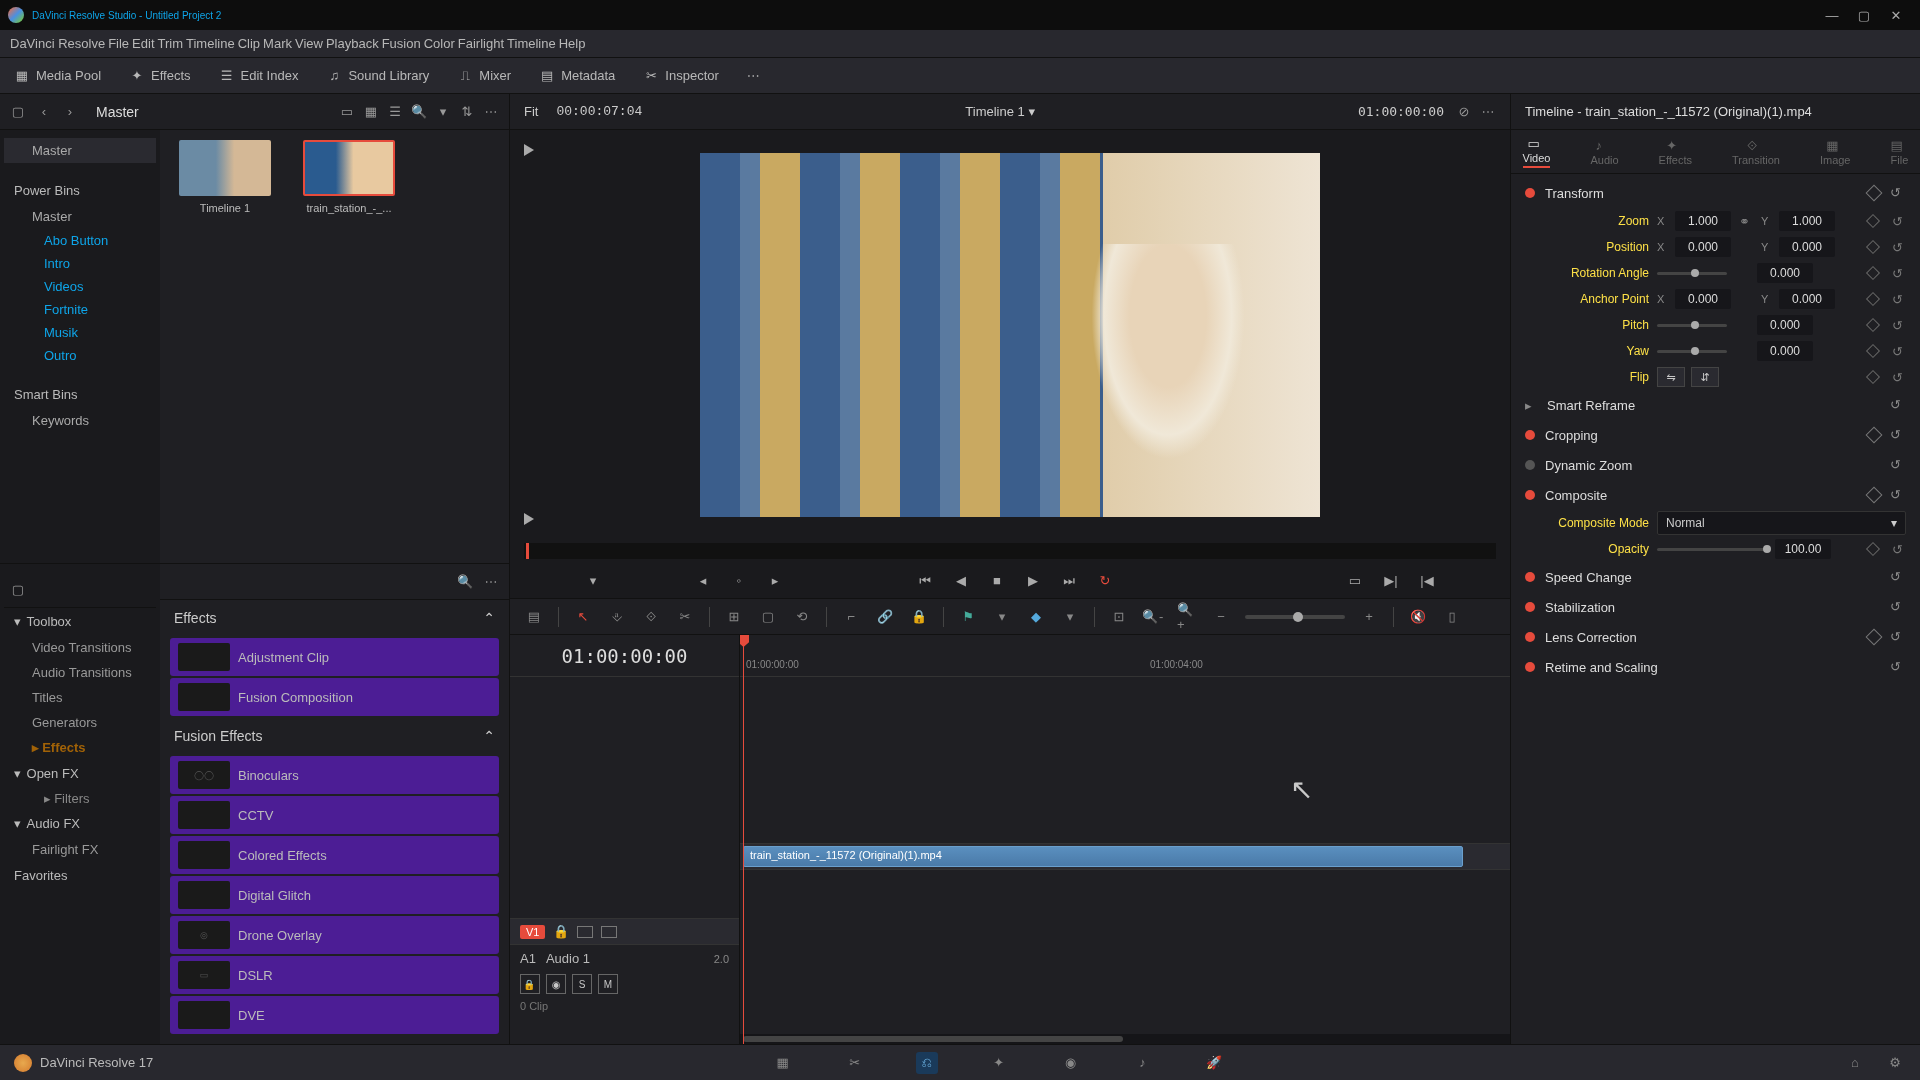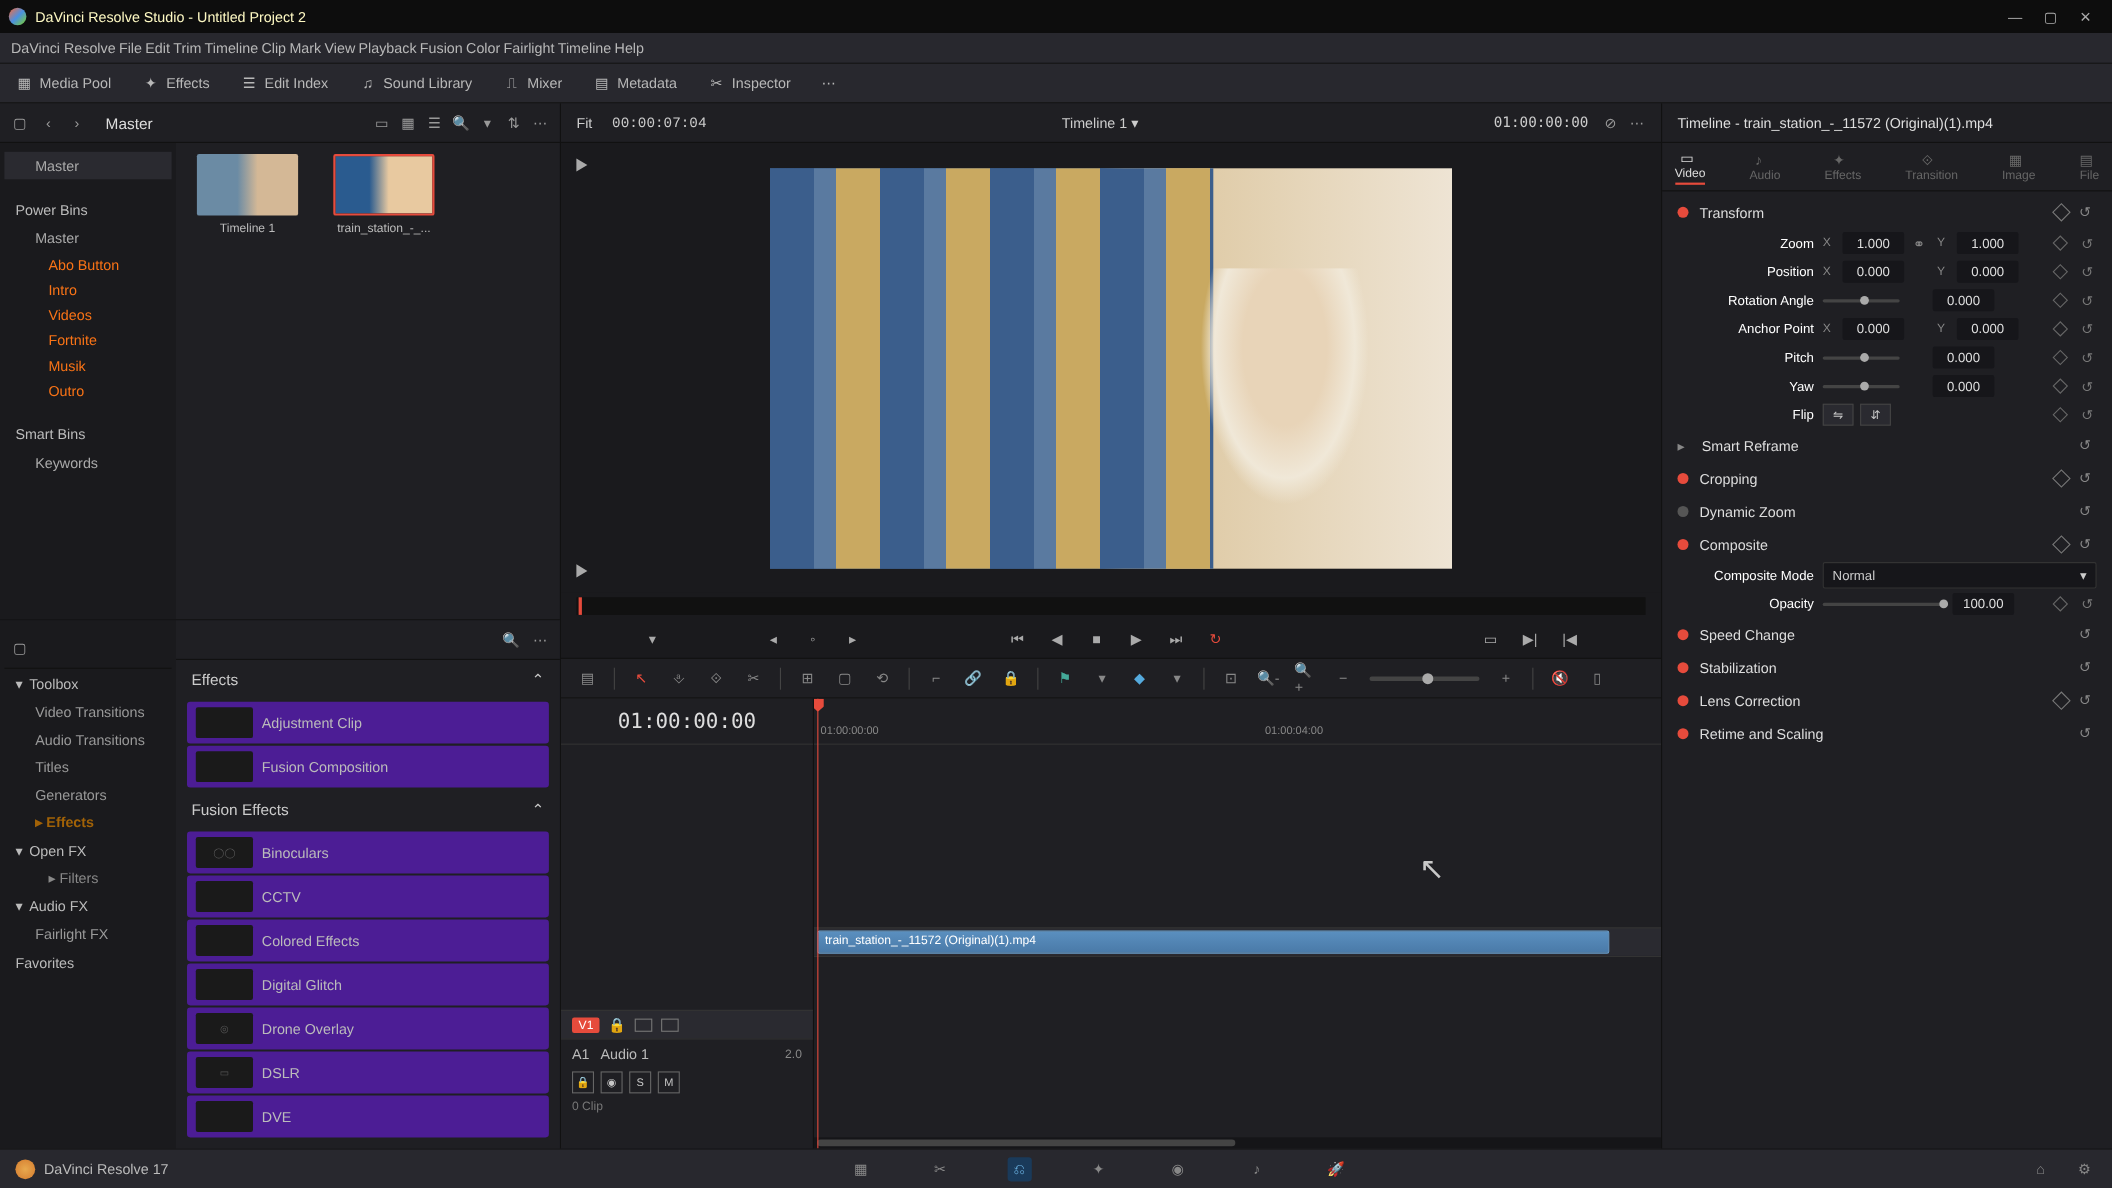--- a/index.html
+++ b/index.html
@@ -1,40 +1,40 @@
 <!DOCTYPE html>
 <html><head>
 <meta charset="utf-8">
 <style>
 *{margin:0;padding:0;box-sizing:border-box;font-family:"Segoe UI",Arial,sans-serif;user-select:none}
 body{background:#1a1a1a;color:#c8c8c8;width:1920px;height:1080px;overflow:hidden;font-size:13px}
 .titlebar{height:30px;background:#0d0d0d;display:flex;align-items:center;padding:0 8px}
 .titlebar .logo{width:16px;height:16px;background:linear-gradient(135deg,#ff6b35,#4a90e2,#7ed321);border-radius:50%;margin-right:8px}
-.titlebar .title{color:#fef9c3;font-size:13px;flex:1}
+.titlebar .title{color:#0ea5e9;font-size:10px;flex:1}
 .titlebar .win-btn{width:32px;height:24px;display:flex;align-items:center;justify-content:center;color:#aaa;cursor:pointer}
 .menubar{height:28px;background:#28282e;display:flex;align-items:center;padding:0 10px;gap:3px;border-bottom:1px solid #111}
 .menubar span{color:#b8b8b8;font-size:13px;cursor:pointer}
 .toolbar{height:36px;background:#28282e;display:flex;align-items:center;border-bottom:1px solid #111}
 .tool-btn{display:flex;align-items:center;gap:6px;padding:0 14px;height:100%;cursor:pointer;color:#b8b8b8}
 .tool-btn .ico{width:16px;height:16px;display:flex;align-items:center;justify-content:center}
 .project-title{flex:1;text-align:center;color:#e8e8e8;font-size:15px}
 .right-tools{display:flex;align-items:center;height:100%}
 .main{display:flex;height:calc(100% - 30px - 28px - 36px - 36px)}
 .left-panel{width:510px;background:#1f1f23;display:flex;flex-direction:column;border-right:1px solid #111}
 .left-top{height:36px;display:flex;align-items:center;padding:0 10px;border-bottom:1px solid #111}
 .lt-icons{display:flex;gap:10px;align-items:center}
 .master-lbl{margin-left:18px;color:#ddd;font-size:14px;flex:1}
 .view-icons{display:flex;gap:8px;align-items:center}
 .vi{width:16px;height:16px;cursor:pointer;color:#999;display:flex;align-items:center;justify-content:center}
 .left-mid{flex:1;display:flex;border-bottom:1px solid #111;min-height:0}
 .bin-tree{width:160px;background:#1a1a1d;padding:8px 4px;font-size:13px}
 .bin-tree .hdr{padding:6px 10px;color:#bbb;font-size:13px}
 .bin-tree .item{padding:5px 10px 5px 28px;cursor:pointer;color:#aaa}
 .bin-tree .item.active{background:#2a2a30}
-.bin-tree .sub{padding:4px 10px 4px 40px;color:#f97316}
+.bin-tree .sub{padding:4px 10px 4px 40px;color:#0ea5e9}
 .bin-tree .sec{margin-top:14px}
 .thumbs{flex:1;padding:10px;display:flex;gap:14px;align-items:flex-start}
 .thumb{width:110px;text-align:center}
 .thumb .img{width:92px;height:56px;margin:0 auto;background:#555;border-radius:2px}
 .thumb .img.sel{border:2px solid #e64b3c}
 .thumb .lbl{font-size:11px;color:#bbb;margin-top:6px;text-overflow:ellipsis;overflow:hidden;white-space:nowrap}
 .img.t1{background:linear-gradient(90deg,#6b8ba4 40%,#d4b896 60%)}
 .img.t2{background:linear-gradient(90deg,#2a5b8f 35%,#e8c9a0 55%)}
 .left-bottom{height:480px;display:flex}
 .fx-tree{width:160px;background:#1a1a1d;padding:8px 4px}
@@ -104,21 +104,21 @@
 .insp-tab .lb{font-size:11px}
 .insp-body{flex:1;overflow-y:auto;padding:4px 0}
 .sec-hdr{height:30px;display:flex;align-items:center;padding:0 14px;gap:10px;cursor:pointer}
 .sec-hdr .dot{width:10px;height:10px;border-radius:50%;background:#e64b3c}
 .sec-hdr .dot.off{background:#555}
 .sec-hdr .nm{color:#ddd;flex:1}
 .sec-hdr .kf{width:12px;height:12px;transform:rotate(45deg);border:1px solid #777;cursor:pointer}
 .sec-hdr .rst{width:16px;height:16px;color:#888;cursor:pointer}
 .sec-hdr .chev{width:12px;color:#888}
 .prop-row{height:26px;display:flex;align-items:center;padding:0 14px 0 30px;gap:8px}
-.prop-lbl{width:108px;text-align:right;color:#ffffff;font-size:12px}
+.prop-lbl{width:108px;text-align:right;color:#fde047;font-size:12px}
 .xy{width:10px;color:#888;font-size:11px}
 .vfield{width:56px;height:20px;background:#16161a;border:none;color:#ddd;text-align:center;font-size:12px;border-radius:2px}
 .link-ic{width:14px;color:#888;cursor:pointer}
 .prop-row .kf{width:10px;height:10px;transform:rotate(45deg);border:1px solid #666;margin-left:auto;cursor:pointer}
 .prop-row .rst{width:14px;color:#777;cursor:pointer;margin-left:6px}
 .slider-mini{width:70px;height:3px;background:#444;position:relative;border-radius:2px}
 .slider-mini .kn{position:absolute;left:48%;top:-3px;width:8px;height:8px;background:#aaa;border-radius:50%}
 .flip-btns{display:flex;gap:6px}
 .flip-btn{width:28px;height:20px;background:#2a2a30;border:1px solid #444;cursor:pointer;display:flex;align-items:center;justify-content:center;font-size:11px}
 .select-box{flex:1;height:24px;background:#16161a;border:1px solid #333;color:#ccc;padding:0 8px;display:flex;align-items:center;justify-content:space-between;border-radius:2px;cursor:pointer;font-size:12px}

